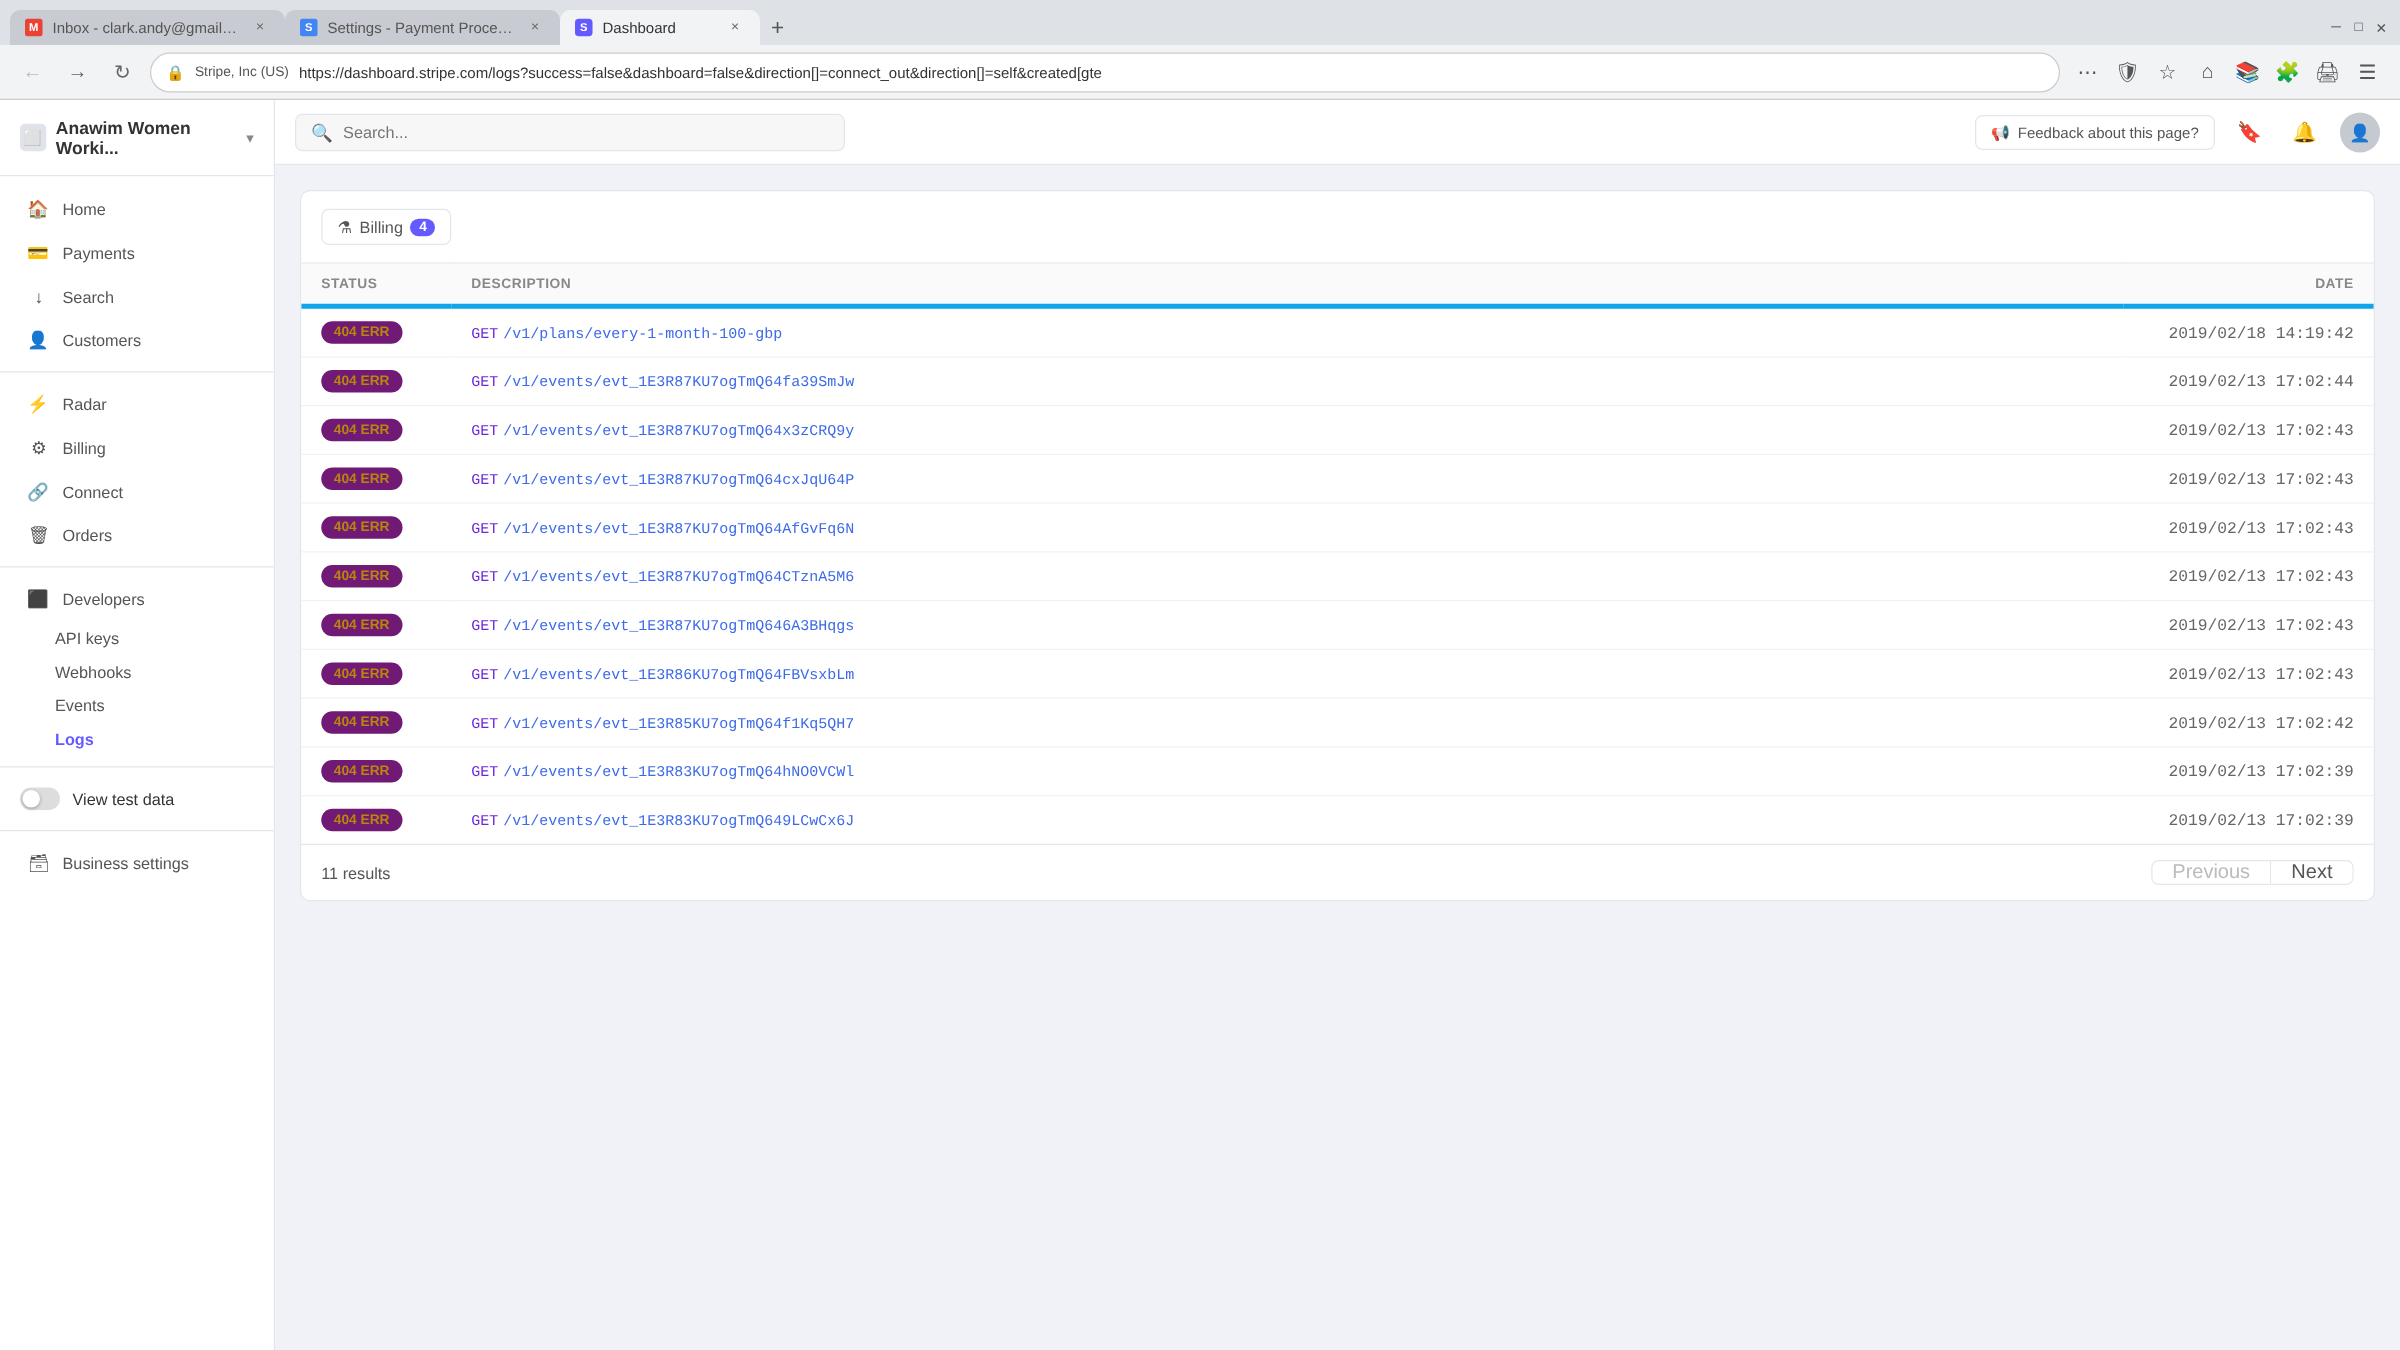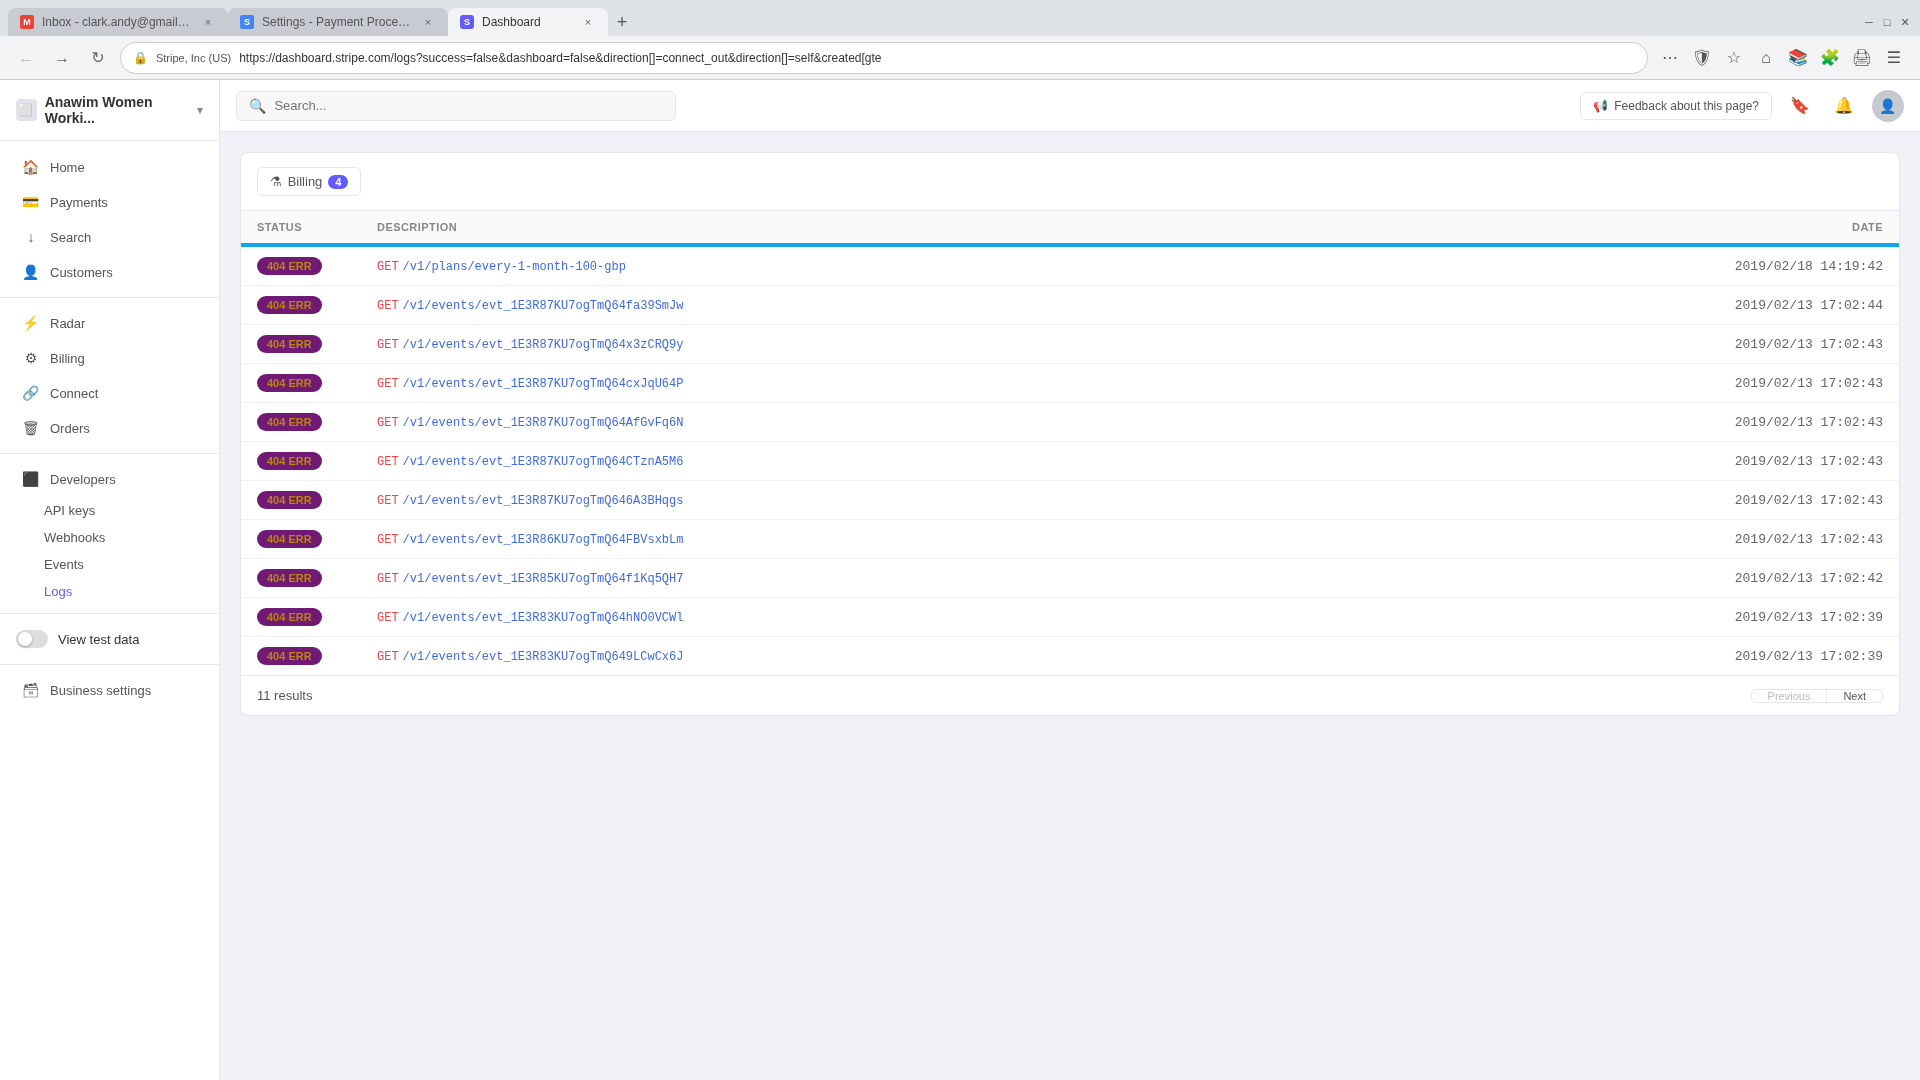--- a/index.html
+++ b/index.html
@@ -34,21 +34,21 @@
     
     .sidebar { width: 220px; background: white; padding: 0; flex-shrink: 0; border-right: 1px solid #e3e6ea; overflow-y: auto; }
     .sidebar-header { padding: 14px 16px; display: flex; align-items: center; justify-content: space-between; border-bottom: 1px solid #e3e6ea; }
     .sidebar-logo { display: flex; align-items: center; gap: 8px; font-weight: 600; font-size: 14px; color: #333; }
     .sidebar-logo-icon { width: 22px; height: 22px; background: #e0e4ea; border-radius: 4px; display: flex; align-items: center; justify-content: center; font-size: 12px; }
     .sidebar-chevron { color: #888; font-size: 12px; }
     .sidebar-nav { padding: 8px 0; }
     .nav-item { display: flex; align-items: center; gap: 10px; padding: 8px 16px; cursor: pointer; color: #555; font-size: 13px; border-radius: 4px; margin: 1px 6px; }
     .nav-item .nav-icon { width: 18px; height: 18px; display: flex; align-items: center; justify-content: center; font-size: 14px; flex-shrink: 0; }
     .nav-sub-item { padding: 6px 4px 6px 44px; cursor: pointer; color: #555; font-size: 13px; }
-    .nav-sub-item.active { color: #635bff; font-weight: 400; }
+    .nav-sub-item.active { color: #635bff; font-weight: 700; }
     .nav-divider { height: 1px; background: #e3e6ea; margin: 8px 0; }
     .view-test-toggle { display: flex; align-items: center; gap: 10px; padding: 8px 16px; }
     .toggle { width: 32px; height: 18px; background: #ddd; border-radius: 9px; position: relative; cursor: pointer; }
     .toggle-dot { width: 14px; height: 14px; background: white; border-radius: 50%; position: absolute; top: 2px; left: 2px; transition: left 0.2s; box-shadow: 0 1px 3px rgba(0,0,0,0.3); }
 
     
     .main { flex: 1; overflow-y: auto; padding: 20px; }
 
     
     .top-bar { display: flex; align-items: center; justify-content: space-between; background: white; padding: 0 16px; height: 52px; border-bottom: 1px solid #e3e6ea; position: sticky; top: -20px; z-index: 10; margin: -20px -20px 20px; }
@@ -69,28 +69,28 @@
     .logs-table { width: 100%; border-collapse: collapse; }
     .logs-table th { text-align: left; padding: 10px 16px; font-size: 11px; font-weight: 600; color: #888; text-transform: uppercase; letter-spacing: 0.04em; border-bottom: 4px solid #0ea5e9; background: #fafafa; }
     .logs-table th.date-col { text-align: right; }
     .logs-table td { padding: 10px 16px; border-bottom: 1px solid #f0f2f5; font-size: 13px; vertical-align: middle; }
     .logs-table tr:last-child td { border-bottom: none; }
 
     .status-badge { display: inline-flex; align-items: center; padding: 3px 10px; border-radius: 12px; font-size: 11px; font-weight: 700; }
     .status-404 { background: #701a75; color: #b8860b; }
 
     .desc-link { color: #3d6ae8; text-decoration: none; font-family: 'Courier New', monospace; font-size: 12px; }
-    .desc-method { color: #ef4444; font-family: 'Courier New', monospace; font-size: 12px; margin-right: 4px; }
+    .desc-method { color: #6d28d9; font-family: 'Courier New', monospace; font-size: 12px; margin-right: 4px; }
 
     .date-cell { text-align: right; color: #666; font-size: 12px; font-family: 'Courier New', monospace; }
 
     .logs-footer { padding: 12px 16px; display: flex; align-items: center; justify-content: space-between; border-top: 1px solid #e3e6ea; }
     .results-count { font-size: 13px; color: #555; }
     .pagination { display: flex; gap: 0; }
-    .page-btn { padding: 0 16px; border: 1px solid #e3e6ea; font-size: 11px; color: #555; background: white; cursor: pointer; }
+    .page-btn { padding: 0 16px; border: 1px solid #e3e6ea; font-size: 16px; color: #555; background: white; cursor: pointer; }
     .page-btn:first-child { border-radius: 6px 0 0 6px; }
     .page-btn:last-child { border-radius: 0 6px 6px 0; border-left: none; }
     .page-btn.disabled { color: #bbb; cursor: default; }
   </style>
 </head>
 <body>
 
 <div class="browser-chrome">
 
   <div class="browser-titlebar">

